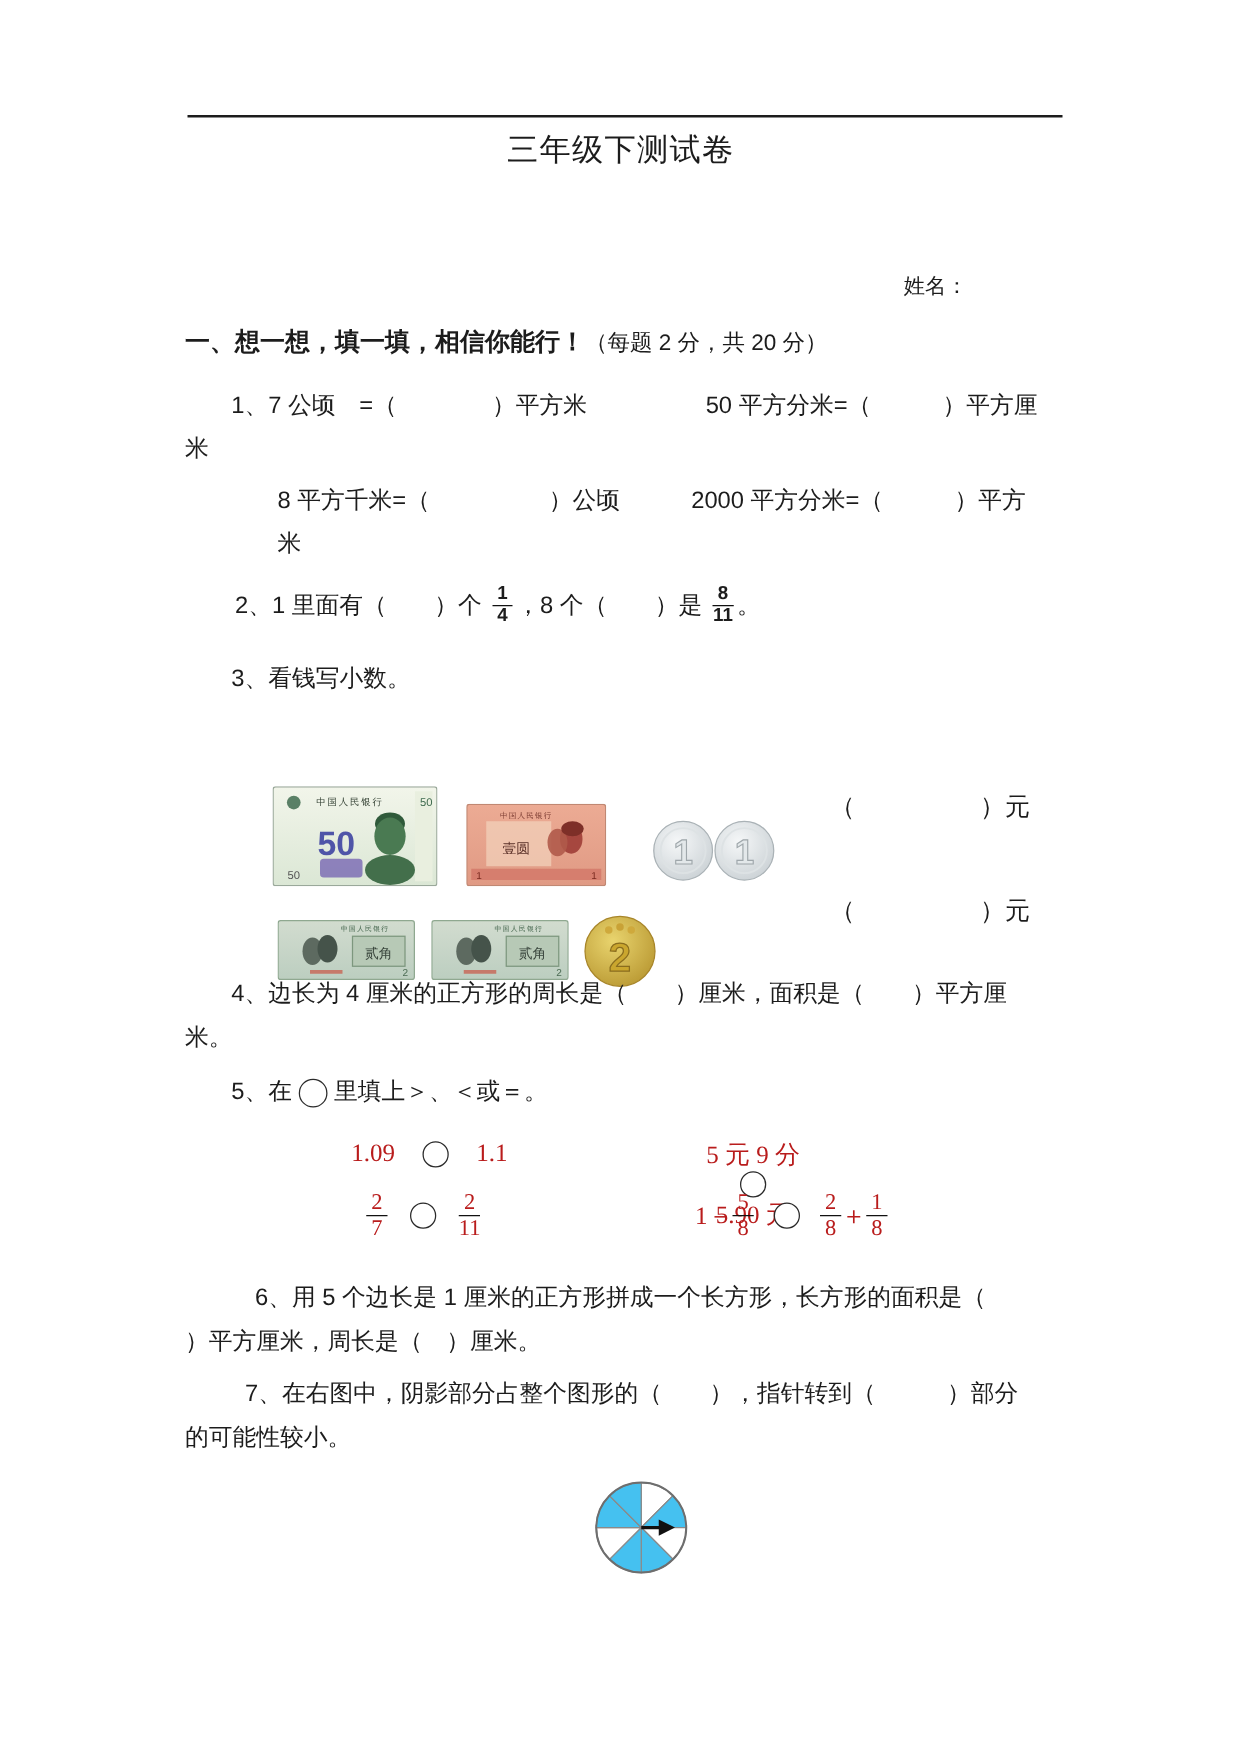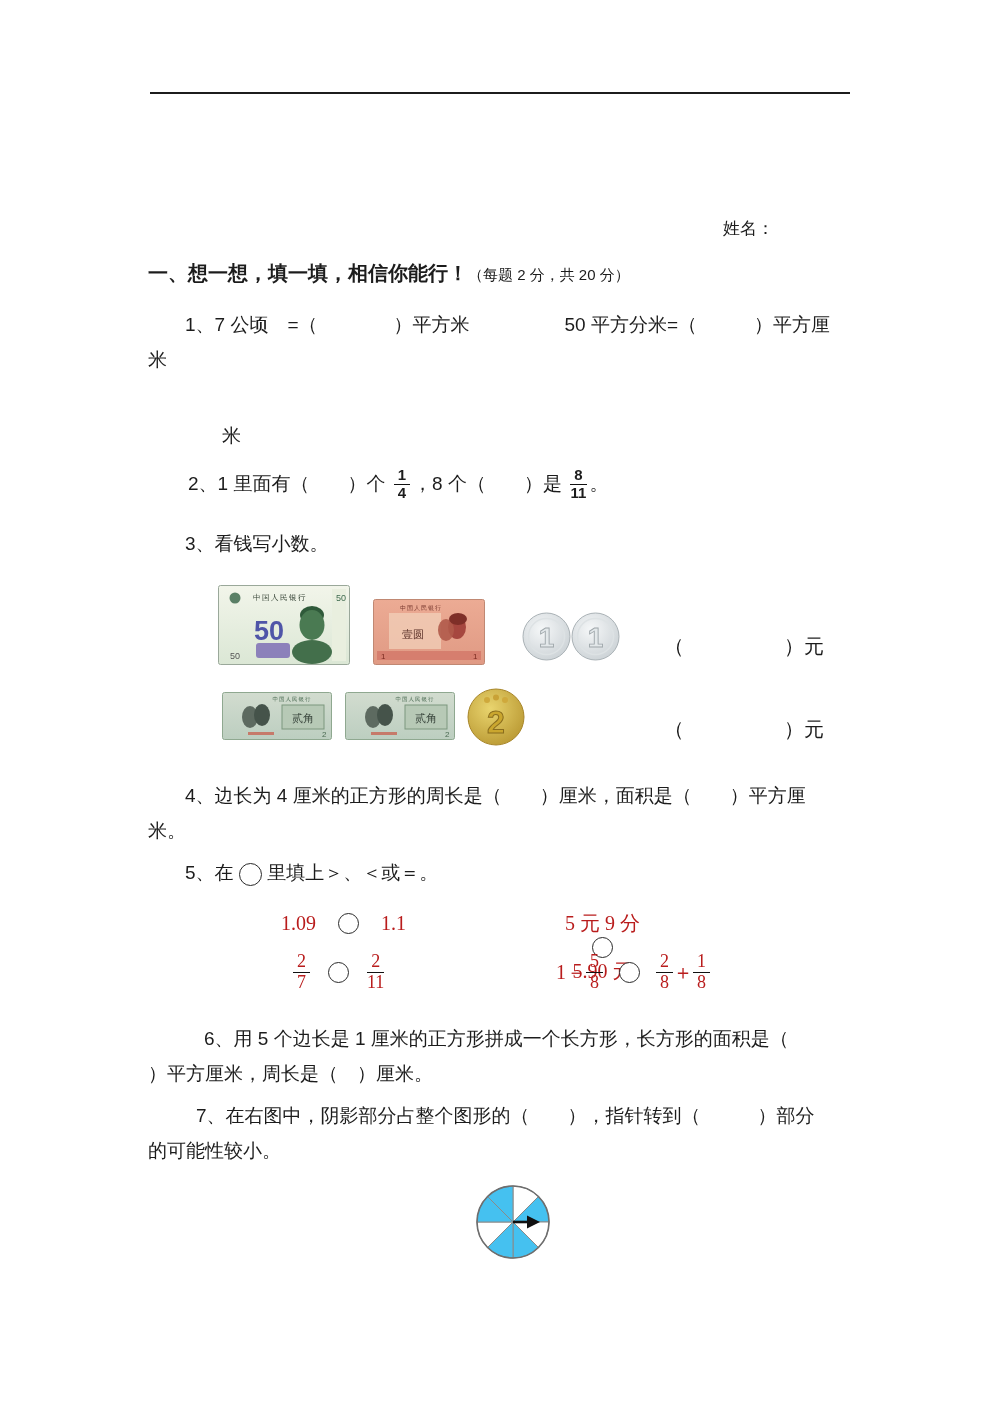--- a/index.html
+++ b/index.html
@@ -7,47 +7,49 @@
     position:relative;width:993px;height:1404px;margin:0 auto;background:#ffffff;
     font-family:"Liberation Sans","DejaVu Sans",sans-serif;color:#1c1c1c;overflow:hidden;
   }
   .abs{position:absolute;}
   .line{position:absolute;white-space:pre;font-size:19px;line-height:1.35;color:#1c1c1c;}
   .rule{position:absolute;background:#1c1c1c;}
   .title{position:absolute;left:0;width:100%;text-align:center;font-size:25px;font-weight:500;letter-spacing:1px;}
   .namelab{position:absolute;font-size:17px;}
   .sechead{position:absolute;font-size:20px;white-space:pre;}
   .sechead .b{font-weight:bold;}
-  .sechead .n{font-weight:normal;font-size:15px;}
+  .sechead .n{font-weight:normal;font-size:18px;}
   .flexline{position:absolute;display:flex;align-items:center;white-space:pre;font-size:19px;}
   .frac{display:inline-flex;flex-direction:column;align-items:center;line-height:1.05;vertical-align:middle;}
   .frac .num{border-bottom:1.6px solid #111;padding:0 4px 1px 4px;}
   .frac-b{font-weight:bold;font-size:15px;margin:0 3px;}
   .serif{font-family:"Liberation Serif","DejaVu Serif",serif;color:#b91c1c;}
   .cmp{position:absolute;display:flex;align-items:center;font-size:20px;}
   .cmp .frac{font-size:18px;}
   .circ{display:inline-block;width:21px;height:21px;border:1.6px solid #2a2a2a;border-radius:50%;background:#fff;flex:0 0 auto;}
   .circ.sm{width:19px;height:19px;}
   
-  .money{position:absolute;}
+  .money{position:absolute;margin-top:44px;}
   svg text{user-select:none;}
 </style>
 </head>
 <body>
 
 <div id="page">
 
   <div class="rule" style="left:150px;top:92px;width:700px;height:2px;"></div>
+  <div class="title" style="top:103px;">三年级下测试卷</div>
 
   <div class="namelab" style="left:723px;top:217px;">姓名：</div>
 
   <div class="sechead" style="left:148px;top:260px;"><span class="b">一、想一想，填一填，相信你能行！</span><span class="n">（每题 2 分，共 20 分）</span></div>
 
   <div class="line" style="left:185px;top:312px;">1、7 公顷　=（　　　　）平方米　　　　　50 平方分米=（　　　）平方厘</div>
   <div class="line" style="left:148px;top:347px;">米</div>
+  <div class="line" style="left:222px;top:388px;">8 平方千米=（　　　　　）公顷　　　2000 平方分米=（　　　）平方</div>
   <div class="line" style="left:222px;top:423px;">米</div>
 
   <div class="flexline" style="left:188px;top:458px;height:52px;">
     <span>2、1 里面有（　　）个 </span><span class="frac frac-b"><span class="num">1</span><span class="den">4</span></span><span>，8 个（　　）是 </span><span class="frac frac-b"><span class="num">8</span><span class="den">11</span></span><span>。</span>
   </div>
 
   <div class="line" style="left:185px;top:531px;text-align:right;">3、看钱写小数。</div>
 
   <div class="money" style="left:218px;top:585px;">
     <svg width="132" height="80" viewBox="0 0 132 80">

